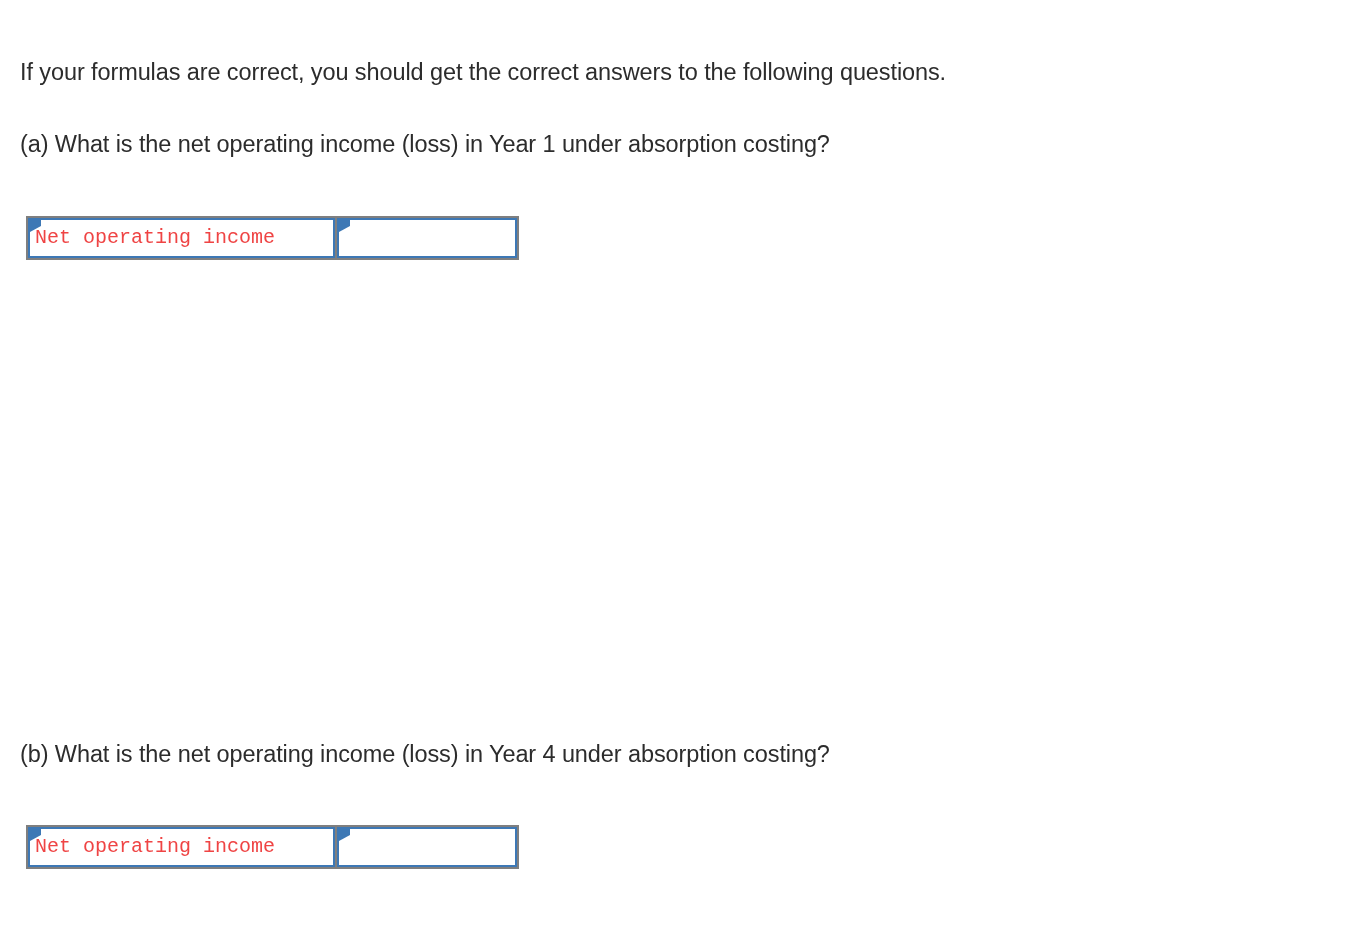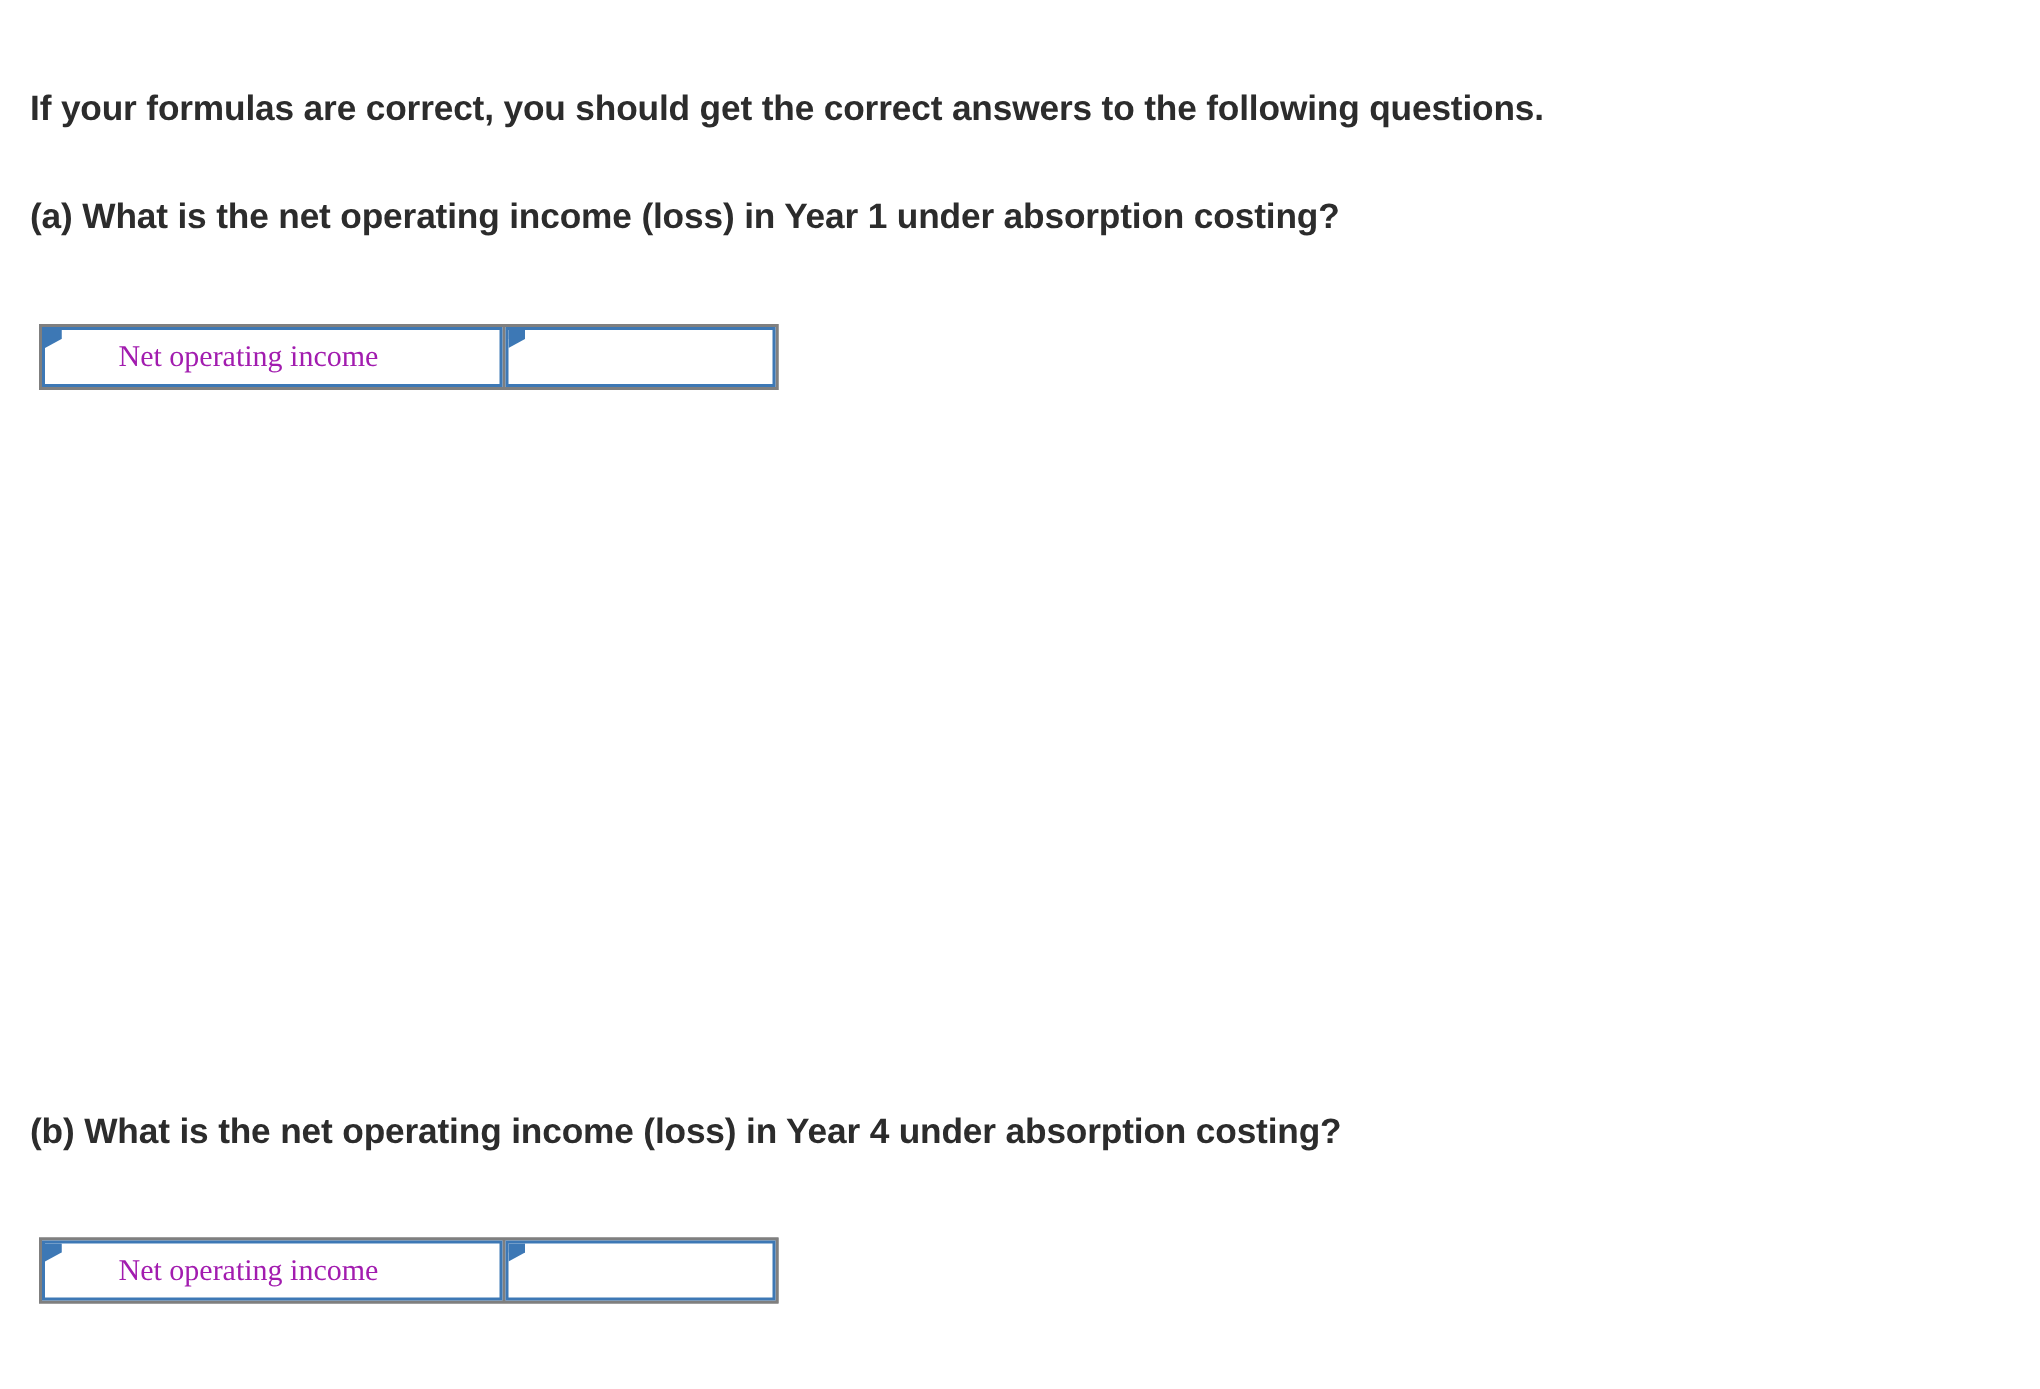--- a/index.html
+++ b/index.html
@@ -16,21 +16,21 @@
     -webkit-font-smoothing: antialiased;
   }
 
   
   .prose {
     position: absolute;
     left: 20px;
     color: #2c2c2c;
     font-family: "Liberation Sans", sans-serif;
     font-size: 23.5px;
-    font-weight: 700;
+    font-weight: 400;
     letter-spacing: -0.1px;
     white-space: nowrap;
     line-height: 1.2;
   }
   #intro-line   { top: 58px; }
   #question-a   { top: 130px; }
   #question-b   { top: 740px; }
 
   
   .answer-table {
@@ -62,26 +62,25 @@
     width: 307px;
     margin-right: 2px;
   }
   .cell-value {
     width: 180px;
   }
 
   .cell-text {
     display: block;
     padding-left: 5px;
-    font-family: Liberation Serif, serif;
+    font-family: Liberation Mono, monospace;
     font-size: 20px;
-    color: #a21caf;
+    color: #ef4444;
     line-height: 1;
     white-space: nowrap;
-    margin-left: 44px;
   }
 
   
   .cell-marker {
     position: absolute;
     left: 0px;
     top: 0px;
     width: 0;
     height: 0;
     border-top: 6px solid #3d78b5;

